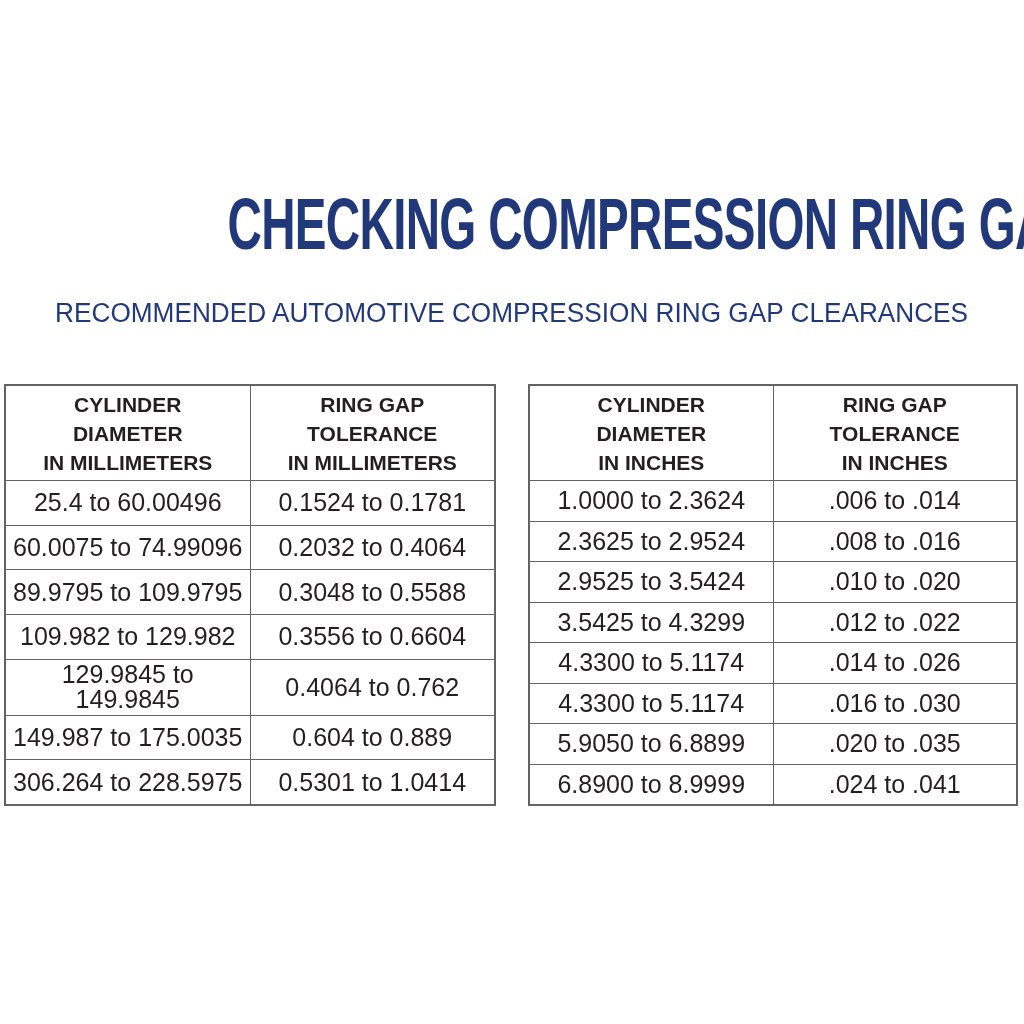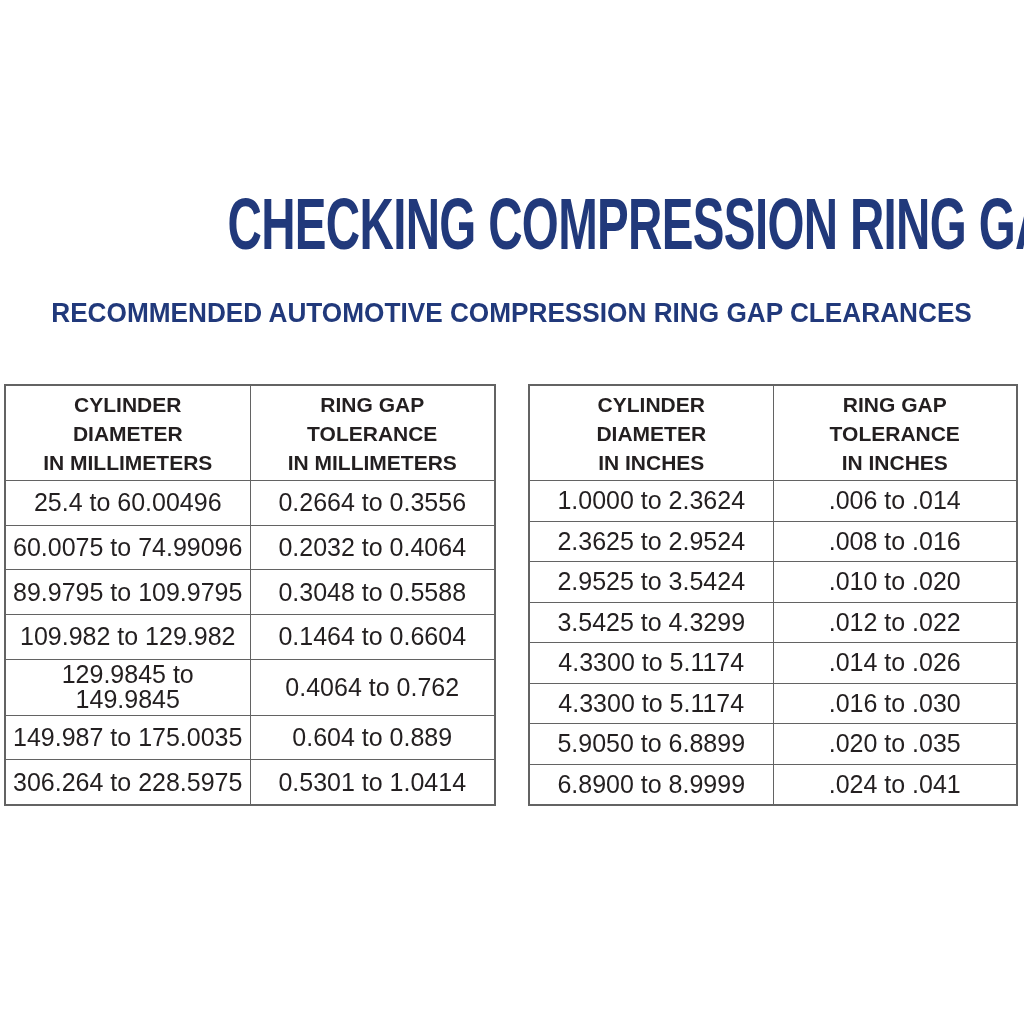--- a/index.html
+++ b/index.html
@@ -35,21 +35,21 @@
     letter-spacing: -1px;
   }
   .subtitle {
     position: absolute;
     top: 299px;
     left: 0;
     width: 1024px;
     text-align: center;
     margin: 0;
     color: #21397b;
-    font-weight: bold;
+    font-weight: normal;
     font-size: 27px;
     line-height: 1.1;
     white-space: nowrap;
   }
   .subtitle .squeeze {
     display: inline-block;
     transform: scaleX(0.97);
     transform-origin: 50% 50%;
   }
   .tables {
@@ -110,33 +110,33 @@
 DIAMETER
 IN MILLIMETERS</th>
           <th>RING GAP
 TOLERANCE
 IN MILLIMETERS</th>
         </tr>
       </thead>
       <tbody>
           <tr>
             <td>25.4 to 60.00496</td>
-            <td>0.2664 to 0.3556</td>
+            <td>0.1524 to 0.1781</td>
           </tr>
           <tr>
             <td>60.0075 to 74.99096</td>
             <td>0.2032 to 0.4064</td>
           </tr>
           <tr>
             <td>89.9795 to 109.9795</td>
             <td>0.3048 to 0.5588</td>
           </tr>
           <tr>
             <td>109.982 to 129.982</td>
-            <td>0.1464 to 0.6604</td>
+            <td>0.3556 to 0.6604</td>
           </tr>
           <tr>
             <td>129.9845 to 149.9845</td>
             <td>0.4064 to 0.762</td>
           </tr>
           <tr>
             <td>149.987 to 175.0035</td>
             <td>0.604 to 0.889</td>
           </tr>
           <tr>

